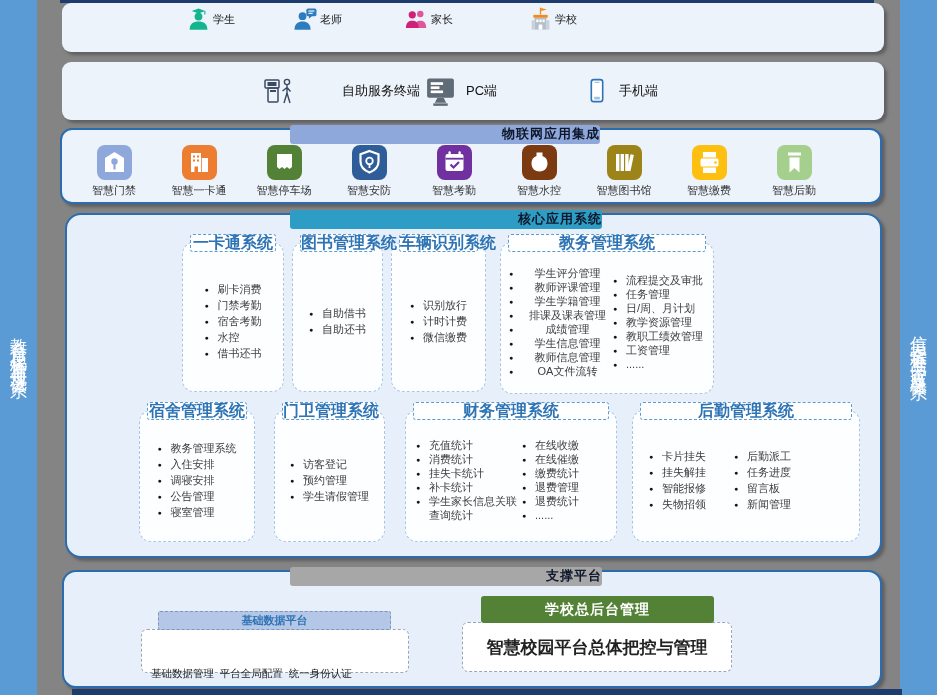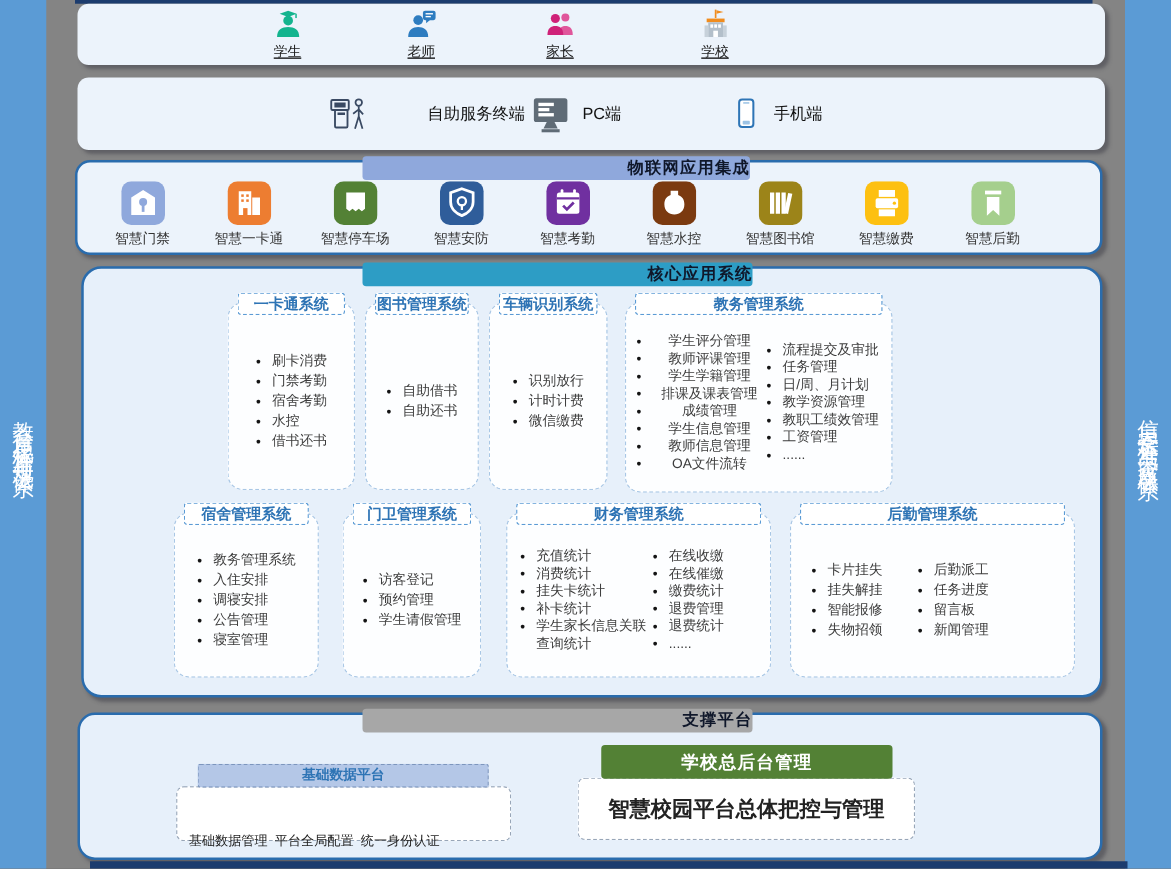--- a/index.html
+++ b/index.html
@@ -27,42 +27,42 @@
   #strip-bottom { left:72px; top:689px; width:830px; height:6px; }
 
   
   .tab { position:absolute; height:19px; line-height:19px; text-align:right; color:#0f172a;
          font-size:13px; font-weight:bold; border-radius:3px; z-index:3; letter-spacing:1px;font-family:Liberation Mono, monospace; }
   #tab-iot     { left:228px; top:-5px; width:310px; background:#8fa8dc; }
   #tab-core    { left:223px; top:-5px; width:312px; background:#2d9dc5; }
   #tab-support { left:226px; top:-5px; width:312px; background:#a7a7a7; }
 
   
-  .user-group { position:absolute; top:3px; width:90px; display:flex; flex-direction:column;
-                align-items:center; gap:1px;text-decoration:underline; }
+  .user-group { position:absolute; top:3px; width:90px; display:flex; flex-direction:row;
+                align-items:center; gap:1px; }
   .user-group .lbl { font-size:11px; color:#1a1a1a; }
   #ug0 { left:123px; } #ug1 { left:230px; } #ug2 { left:341px; } #ug3 { left:465px; }
 
   
   .dev-group { position:absolute; top:0; height:100%; display:flex; align-items:center; gap:9px; }
   .dev-group .lbl { font-size:13px; color:#111; }
   #dg0 { left:200px;gap:48px; } #dg1 { left:362px; } #dg2 { left:522px; }
 
   
   .iot-row { position:absolute; left:0; right:0; top:15px; display:flex;
              justify-content:space-between; padding:0 50px 0 16px; }
   .iot-item { display:flex; flex-direction:column; align-items:center; width:72px; }
   .iot-item svg { width:35px; height:35px; }
   .iot-label { font-size:11px; color:#333; margin-top:3px; white-space:nowrap; }
 
   
   .sys { position:absolute; background:#fdfeff; border:1px dashed #a9c7e5; border-radius:12px; }
   .sys-tab { position:absolute; top:-9px; left:7px; right:7px; height:18px; line-height:16px;
              background:#fff; border:1px dashed #5b9bd5; border-radius:3px; color:#2e74b5;
-             font-weight:bold; font-size:12px; text-align:center; white-space:nowrap; z-index:2; }
+             font-weight:bold; font-size:16px; text-align:center; white-space:nowrap; z-index:2; }
   .sys-body { position:absolute; left:4px; right:4px; top:12px; bottom:4px;
               display:flex; justify-content:center; align-items:center; }
   ul.blist { list-style:none; }
   .blist li { position:relative; padding-left:13px; font-size:11px; line-height:16px;
               color:#3d3d3d; white-space:normal; }
   .blist li::before { content:"●"; position:absolute; left:0; top:1px; font-size:7px; color:#141414; }
   .tight li { line-height:14px; }
   #s1 { left:115px; top:27px;  width:102px; height:150px; }
   #s2 { left:225px; top:27px;  width:91px;  height:150px; }
   #s3 { left:324px; top:27px;  width:95px;  height:150px; }

